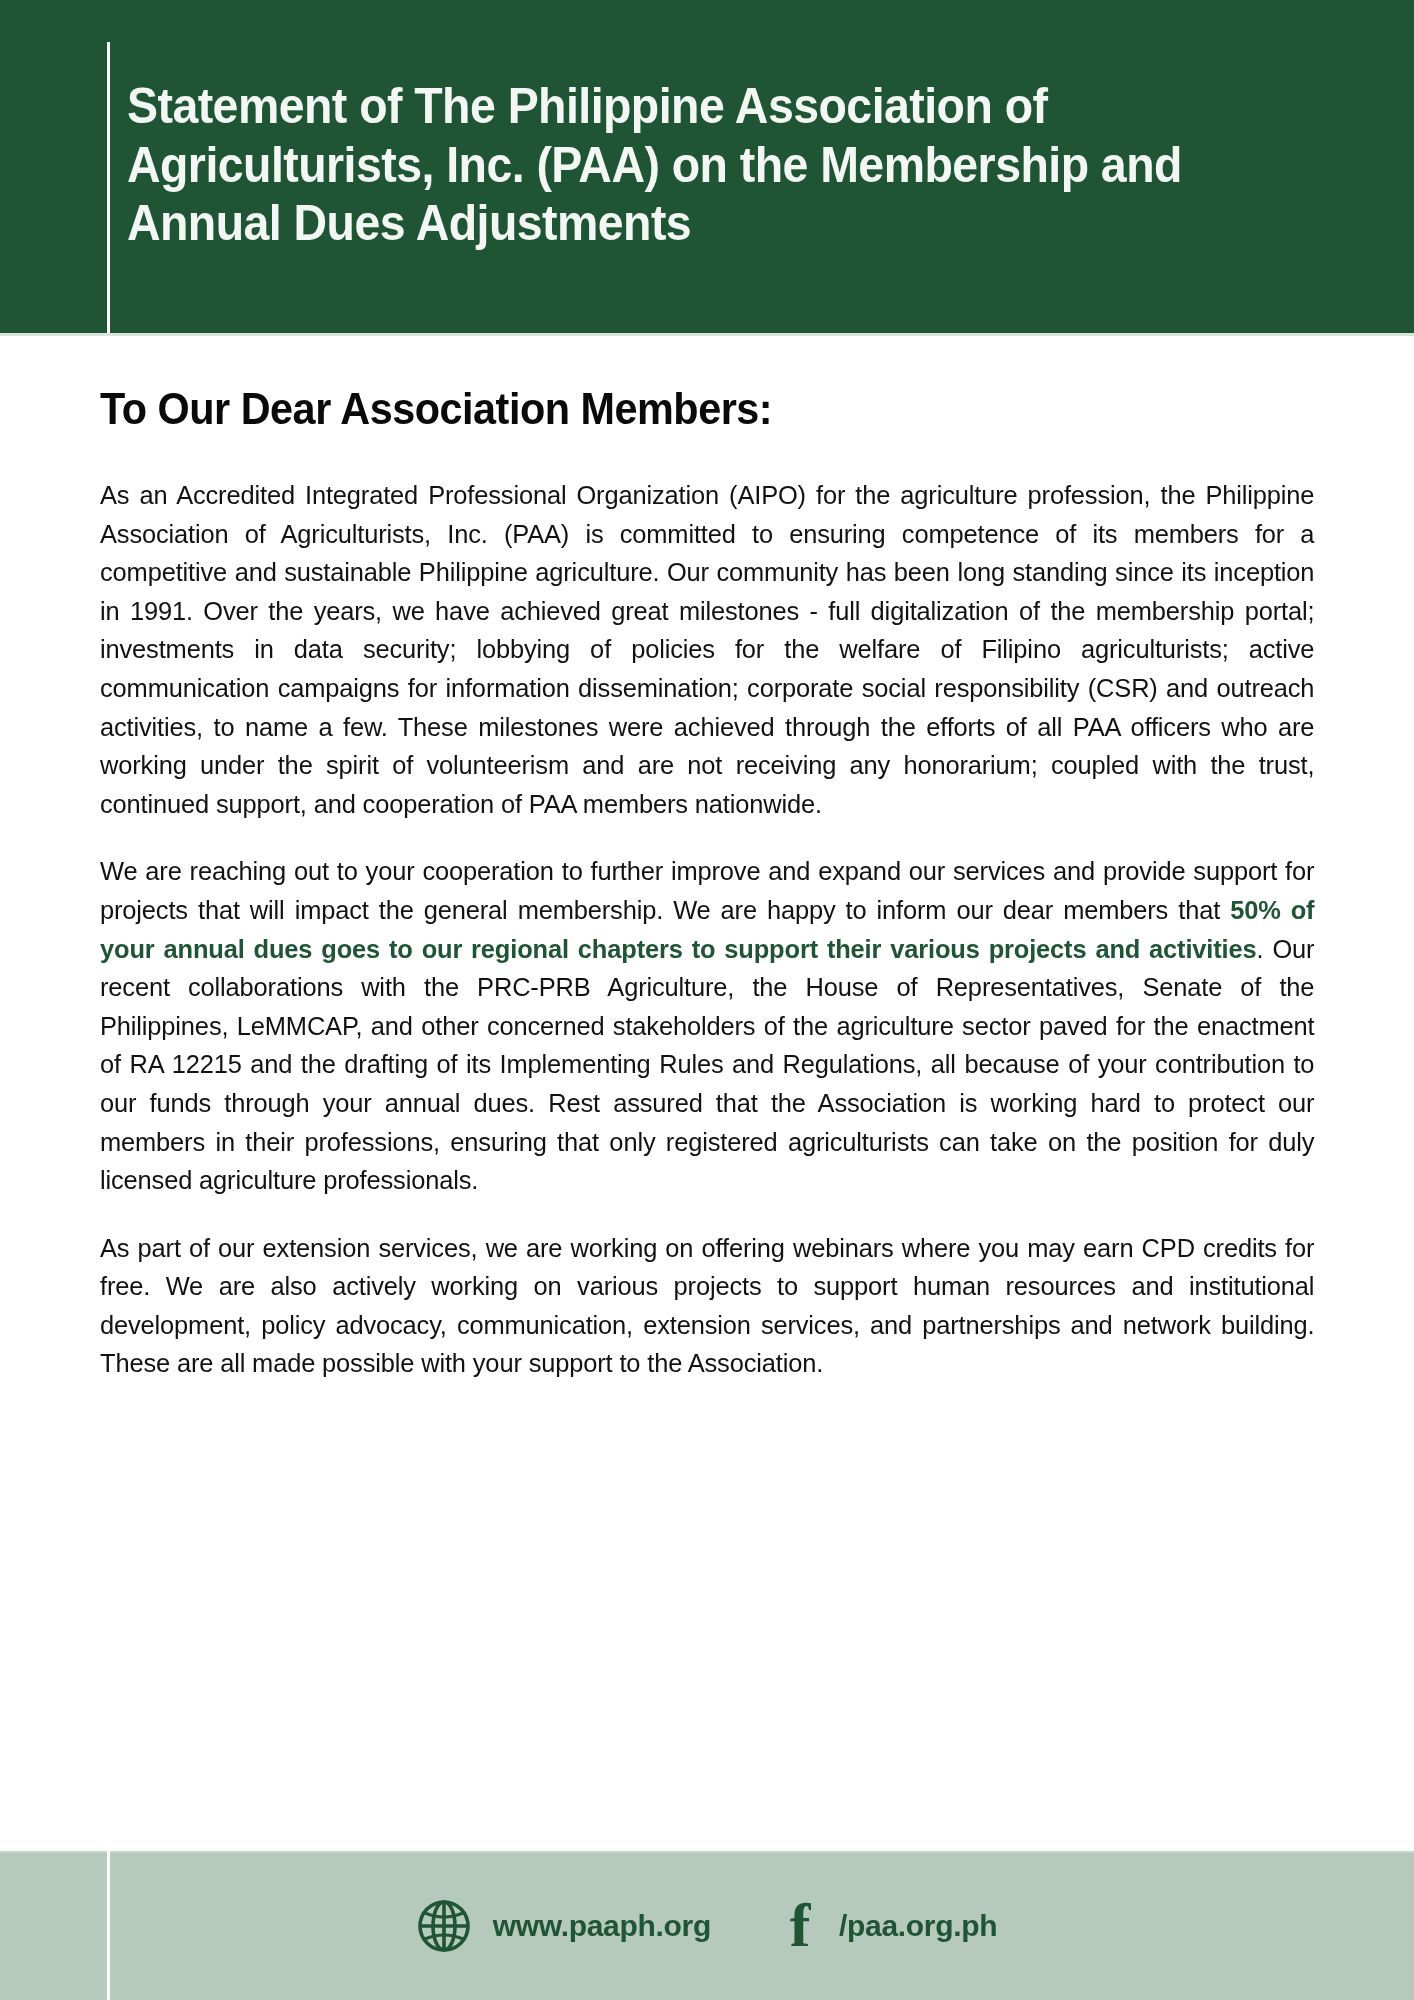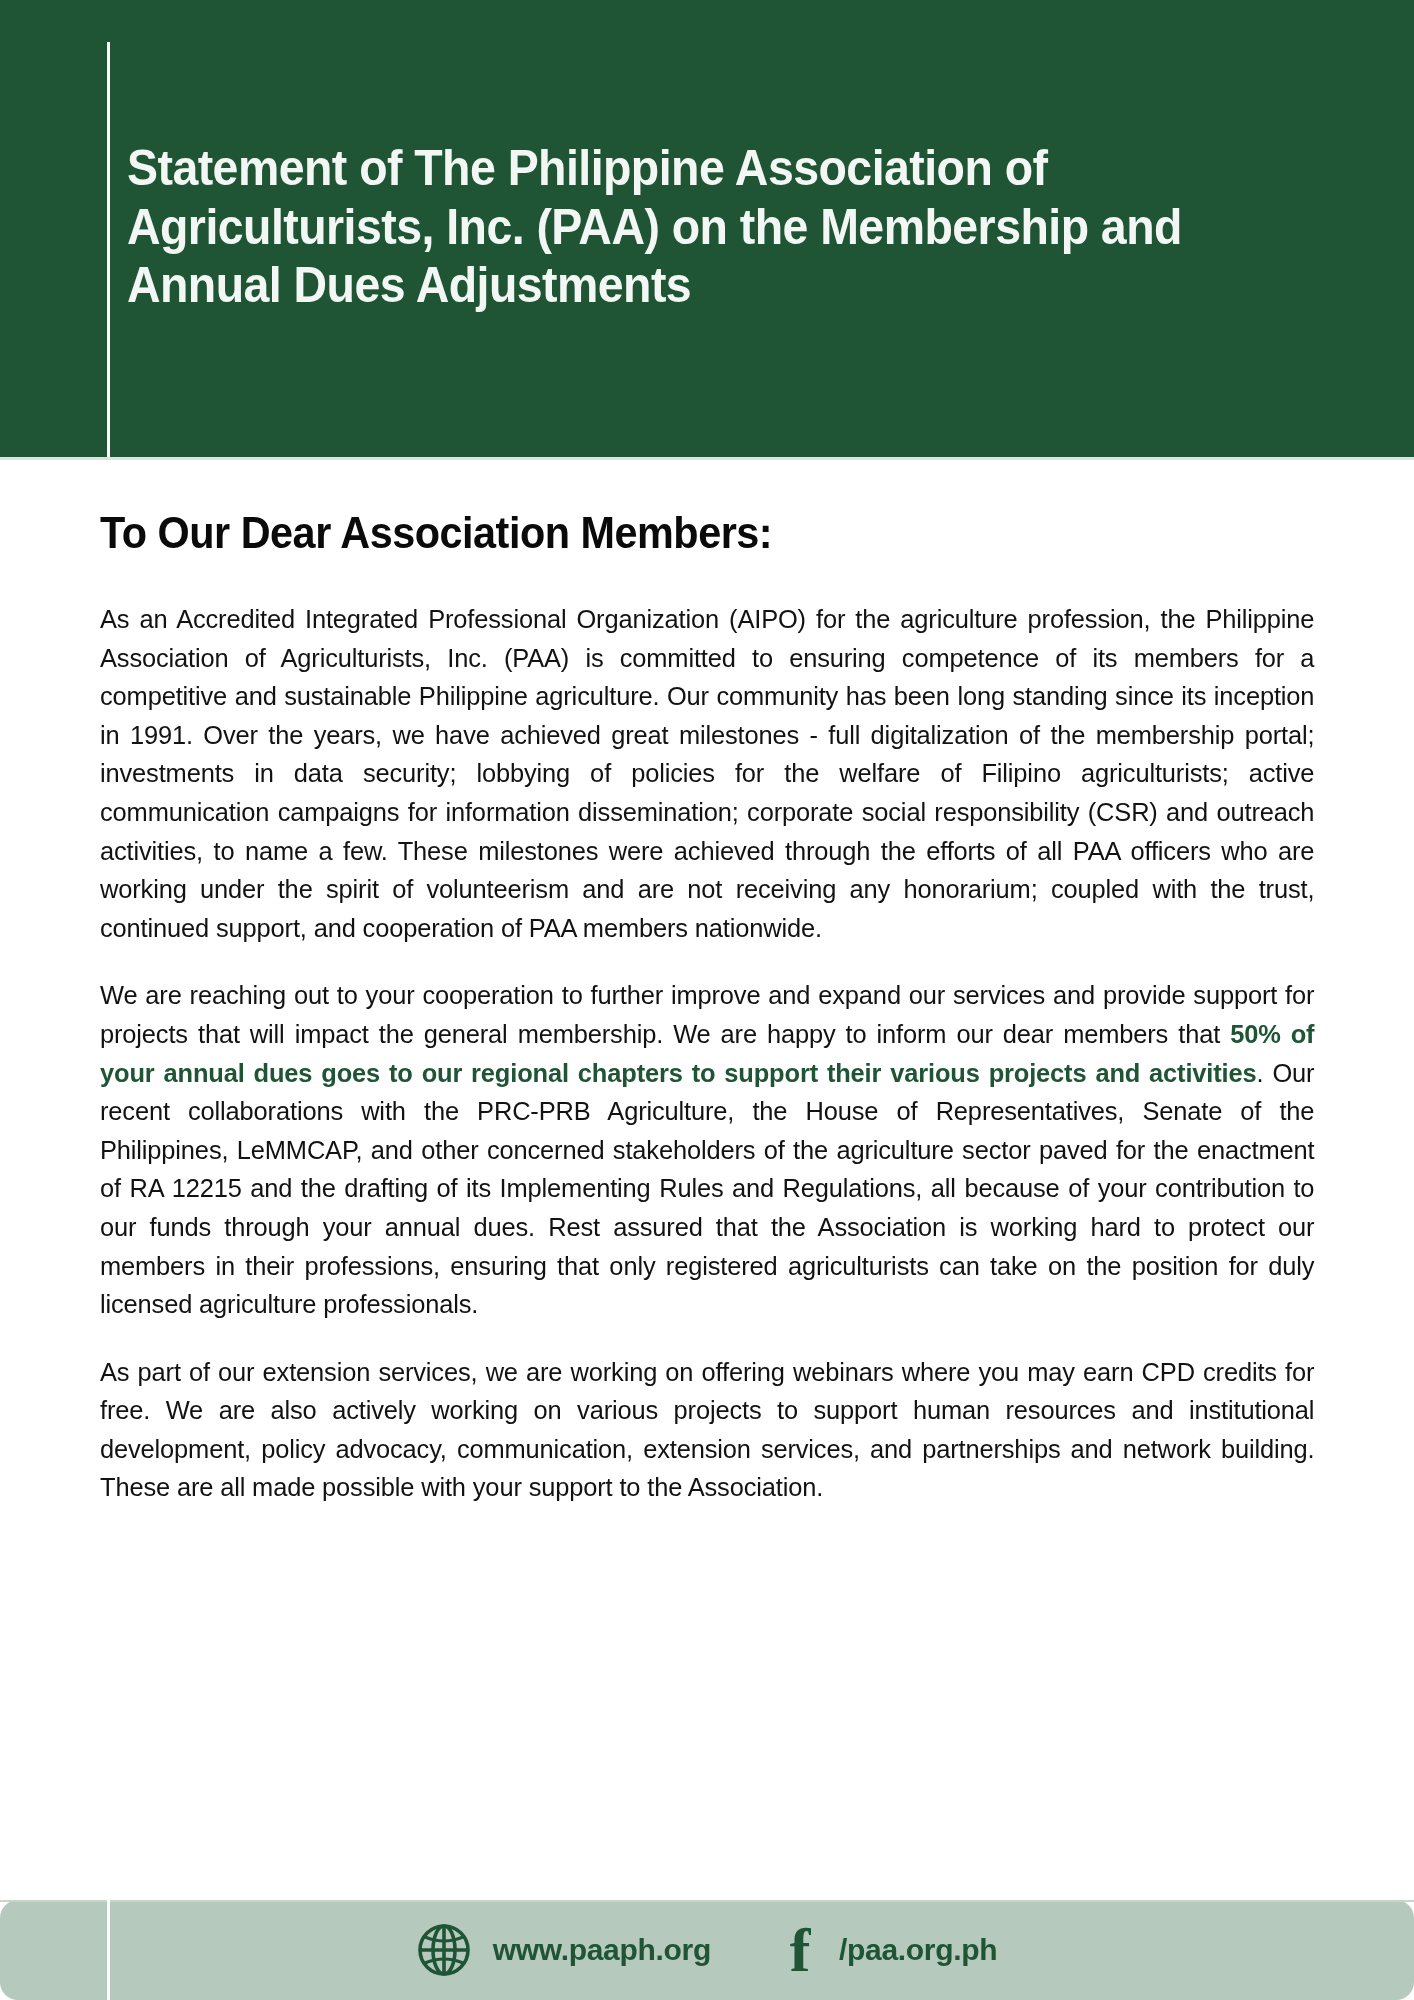--- a/index.html
+++ b/index.html
@@ -17,21 +17,21 @@
     height: 2000px;
     background: #ffffff;
     overflow: hidden;
     display: flex;
     flex-direction: column;
   }
 
   
   .header {
     position: relative;
-    height: 460px;
+    height: 336px;
     background: #1f5435;
     flex: 0 0 auto;
     display: flex;
     align-items: center;
   }
 
   .header-rule {
     position: absolute;
     left: 107px;
     top: 42px;
@@ -100,27 +100,26 @@
 
   .hl {
     color: #1f5435;
     font-weight: bold;
   }
 
   
   .footer {
     position: relative;
     flex: 0 0 auto;
-    height: 100px;
+    height: 149px;
     background: #b5c9bd;
     display: flex;
     align-items: center;
     justify-content: center;
     gap: 0px;
-    border-radius: 18px;
   }
 
   .footer-rule {
     position: absolute;
     left: 107px;
     top: 0;
     bottom: 0;
     width: 3px;
     background: #ffffff;
   }

